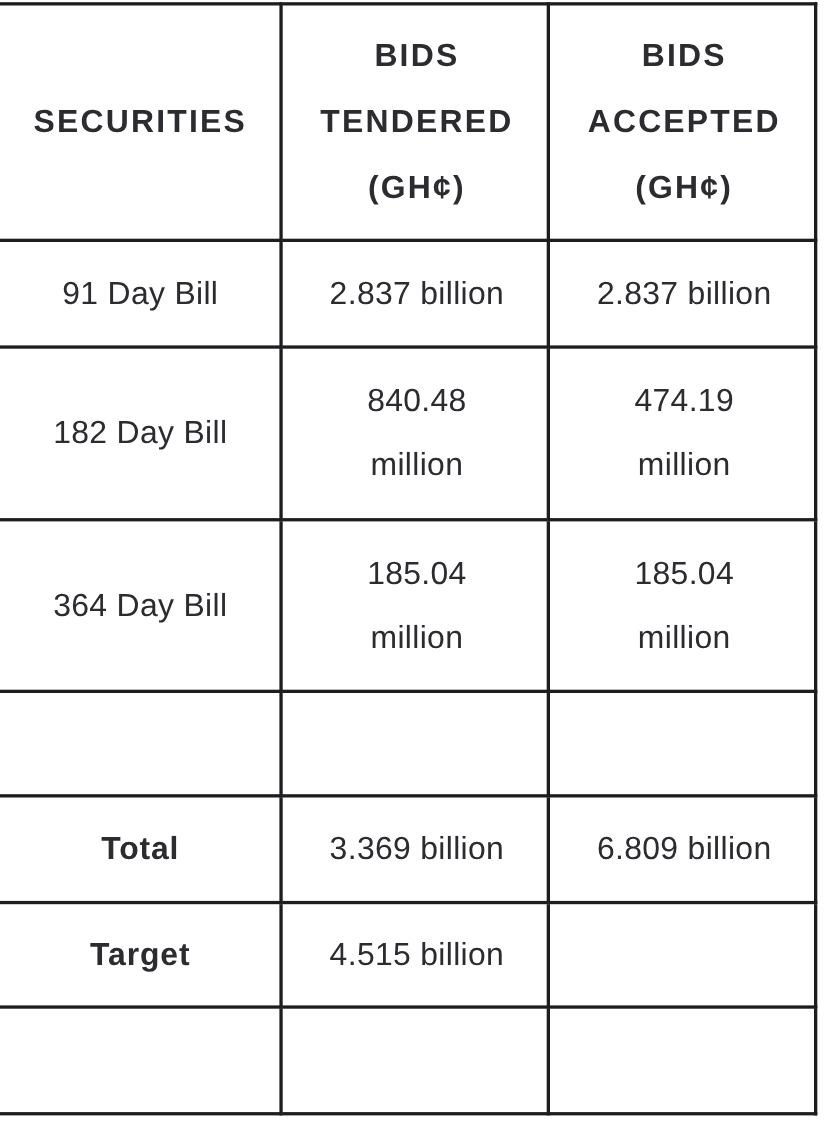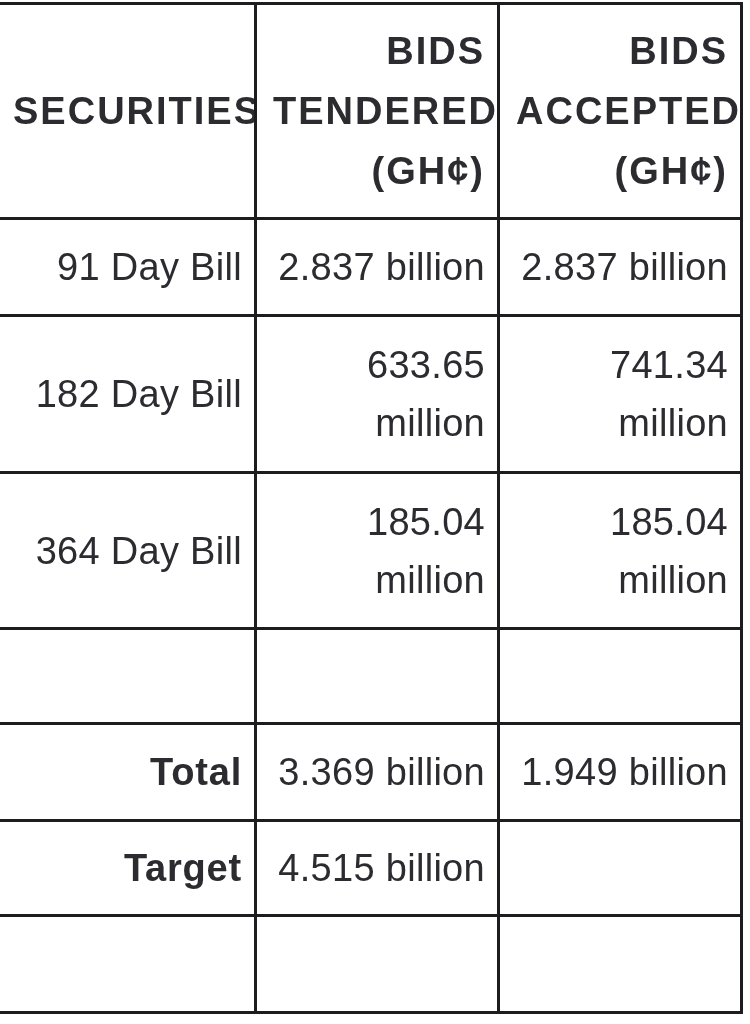--- a/index.html
+++ b/index.html
@@ -20,24 +20,24 @@
     top: 2px;
     width: 746px;
     border-collapse: collapse;
     table-layout: fixed;
     background: #ffffff;
   }
   .bills-table th,
   .bills-table td {
     border: 3px solid #1d1d20;
     vertical-align: middle;
-    text-align: right;
+    text-align: center;
     padding: 10px 12px 10px 16px;
     color: #2b2b30;
-    font-size: 38px;
+    font-size: 29px;
     white-space: pre-line;
     overflow: hidden;
   }
   .bills-table th {
     font-weight: bold;
     letter-spacing: 2px;
     line-height: 60px;
   }
   .bills-table td {
     font-weight: normal;
@@ -76,41 +76,41 @@
 ACCEPTED
 (GH¢)</th>
     </tr>
     <tr class="r-91">
       <td class="label-cell">91 Day Bill</td>
       <td>2.837 billion</td>
       <td>2.837 billion</td>
     </tr>
     <tr class="r-182">
       <td class="label-cell">182 Day Bill</td>
-      <td>633.65
+      <td>840.48
 million</td>
-      <td>741.34
+      <td>474.19
 million</td>
     </tr>
     <tr class="r-364">
       <td class="label-cell">364 Day Bill</td>
       <td>185.04
 million</td>
       <td>185.04
 million</td>
     </tr>
     <tr class="r-empty1">
       <td class="label-cell"></td>
       <td></td>
       <td></td>
     </tr>
     <tr class="r-total bold-label">
       <td class="label-cell">Total</td>
       <td>3.369 billion</td>
-      <td>1.949 billion</td>
+      <td>6.809 billion</td>
     </tr>
     <tr class="r-target bold-label">
       <td class="label-cell">Target</td>
       <td>4.515 billion</td>
       <td></td>
     </tr>
     <tr class="r-empty2">
       <td class="label-cell"></td>
       <td></td>
       <td></td>

